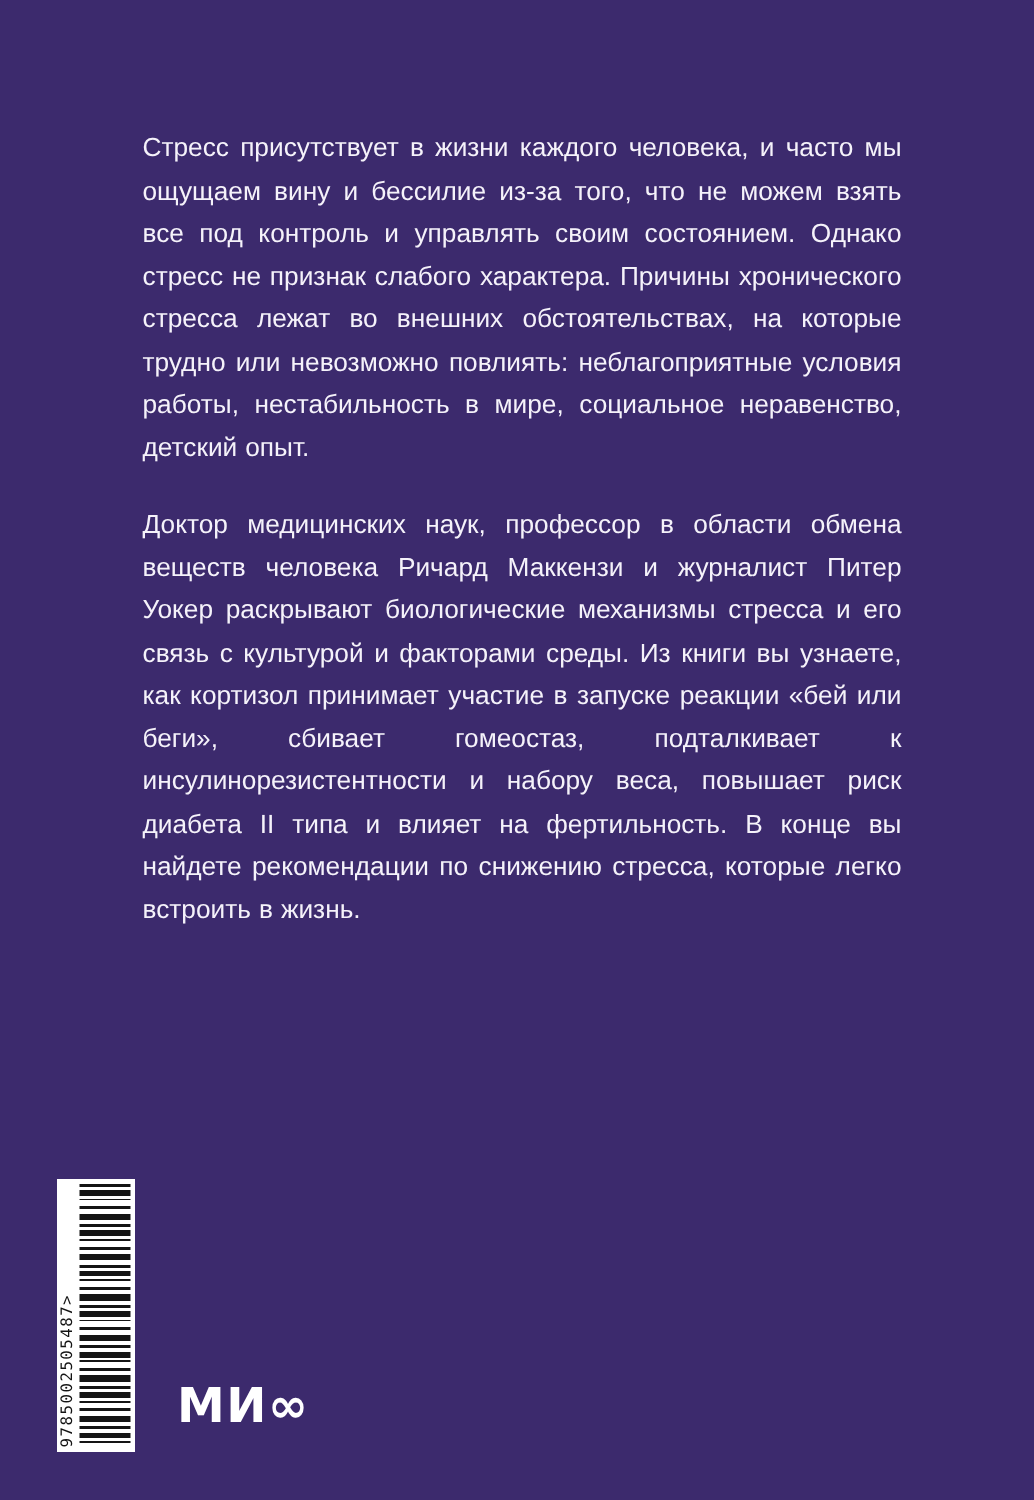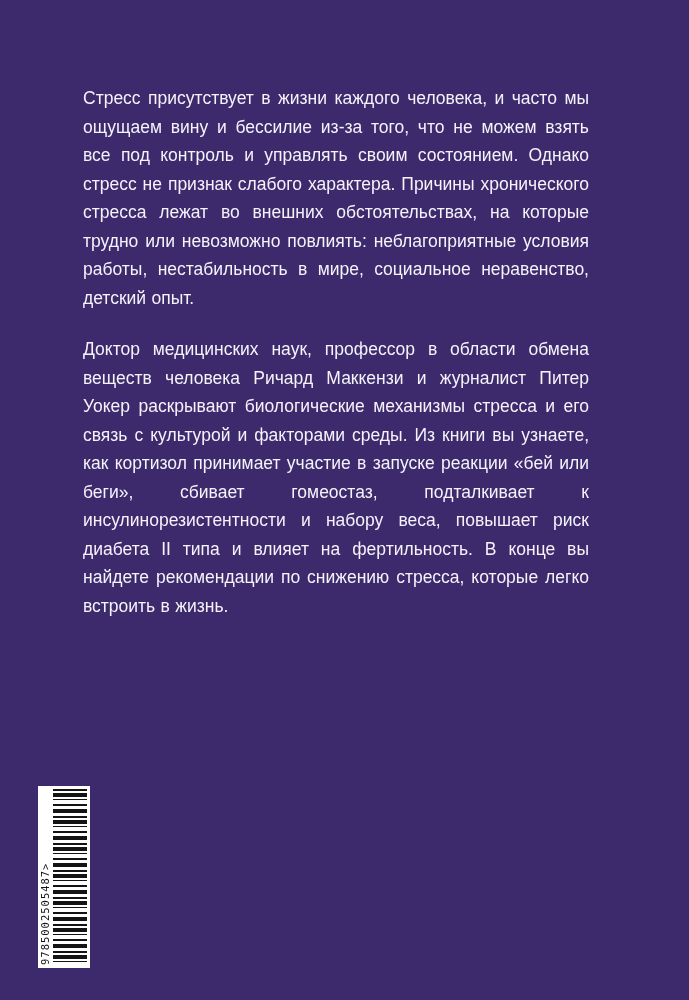--- a/index.html
+++ b/index.html
@@ -10,21 +10,21 @@
   .cover {
     position: relative;
     width: 689px;
     height: 1000px;
     background: #3c2a6d;
     overflow: hidden;
     font-family: "Liberation Sans", "DejaVu Sans", sans-serif;
   }
   .annotation {
     position: absolute;
-    left: 83px;
+    left: 95px;
     top: 84px;
     width: 506px;
     color: #f5f2fa;
   }
   .annotation p {
     margin: 0 0 23px 0;
     font-size: 17.5px;
     line-height: 28.5px;
     font-weight: 500;
     text-align: justify;
@@ -105,14 +105,15 @@
   <div class="barcode">
     <div class="barcode-num">
       <span class="vtext">
           <span>9785002505487</span>
           <span>&gt;</span>
         </span>
     </div>
     <div class="barcode-bars"></div>
   </div>
 
+  <div class="logo">МИ∞</div>
 
 </div>
 
 </body></html>

